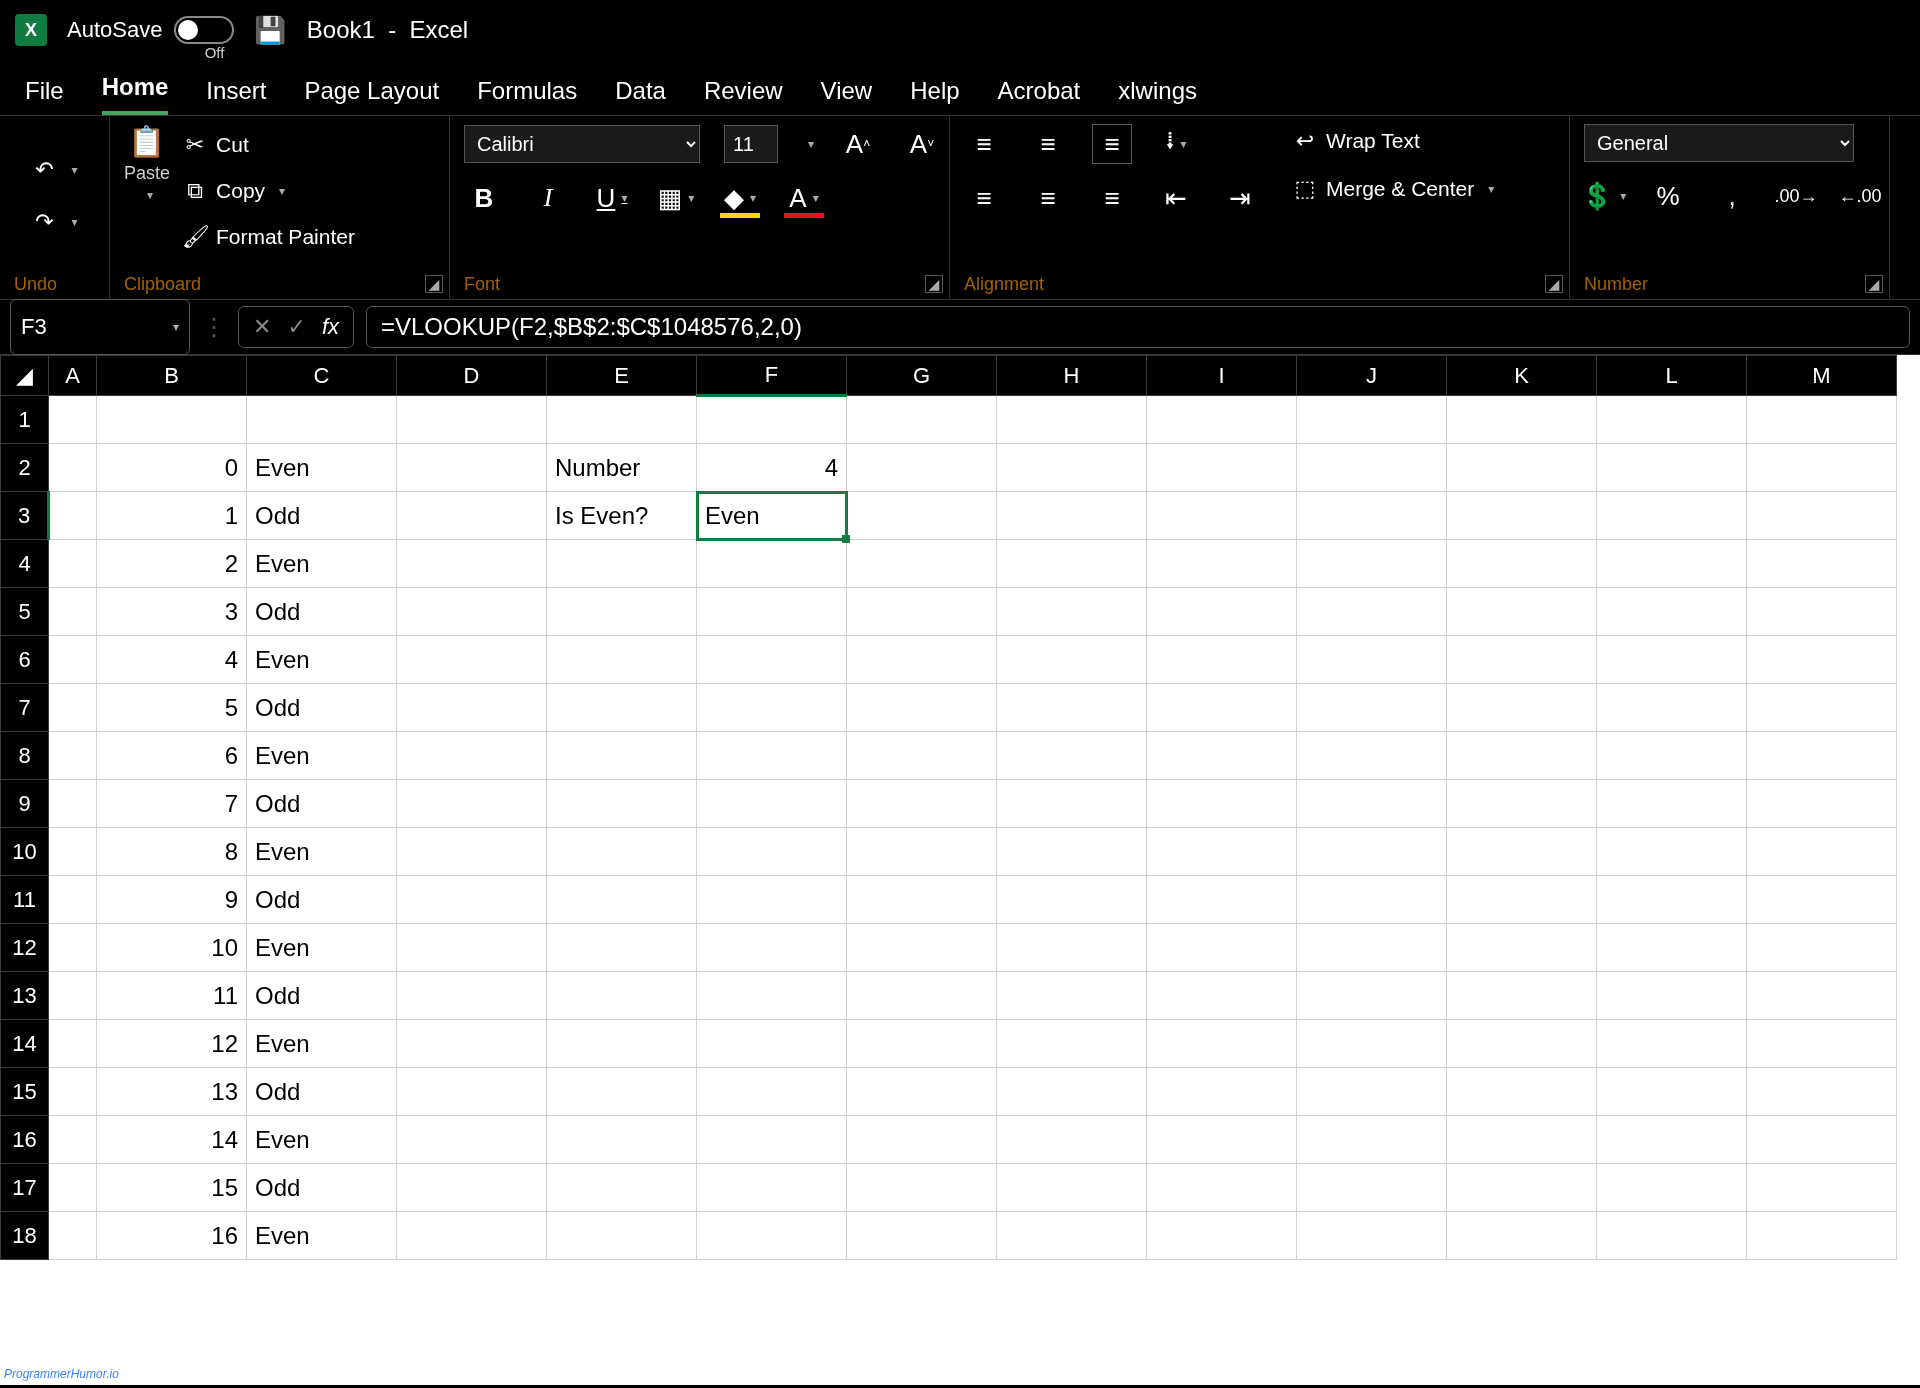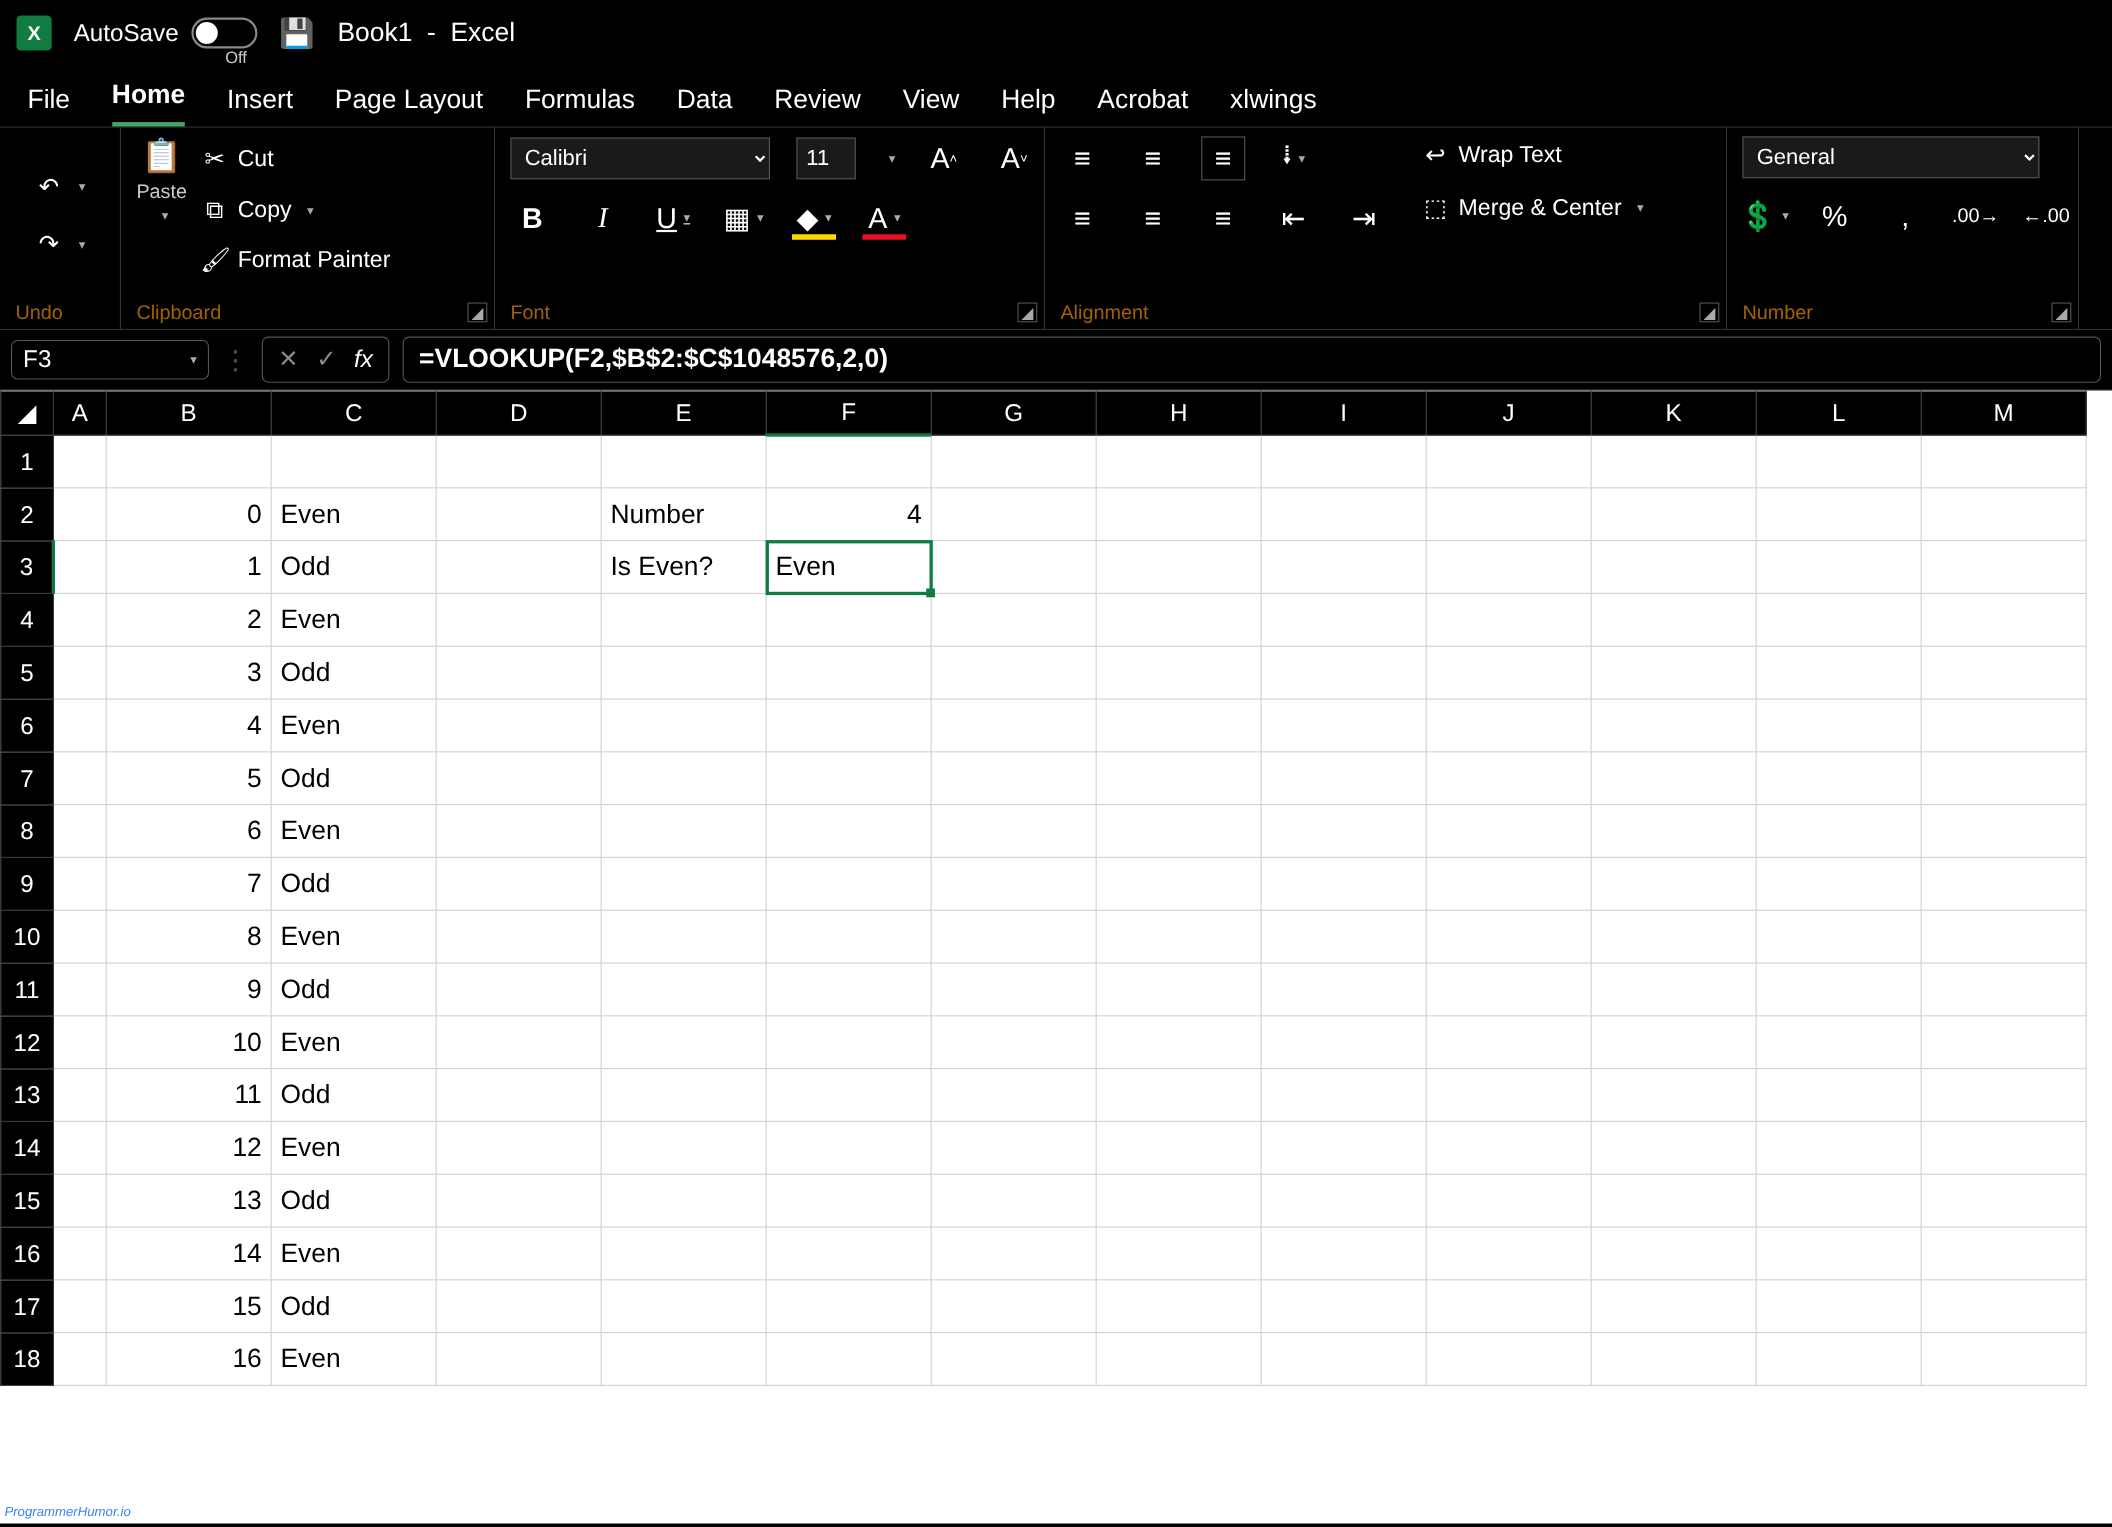--- a/index.html
+++ b/index.html
@@ -40,24 +40,24 @@
   .ic-btn { width:40px; height:40px; display:flex; align-items:center; justify-content:center; font-size:26px; cursor:pointer; color:#fff; }
   .under-red   { box-shadow: inset 0 -5px 0 0 #e81123; }
   .under-yellow{ box-shadow: inset 0 -5px 0 0 #ffd700; }
 
   .col { display:flex; flex-direction:column; gap:6px; }
 
   .numfmt select { width:270px; }
 
   
   .fbar-row { height:55px; display:flex; align-items:center; gap:12px; padding:6px 10px; border-bottom:1px solid #333; }
-  .namebox { width:180px; height:36px; border:1px solid #555; display:flex; align-items:center; justify-content:space-between; padding:0 10px; font-size:22px; border-radius:6px; }
+  .namebox { width:180px; height:56px; border:1px solid #555; display:flex; align-items:center; justify-content:space-between; padding:0 10px; font-size:22px; border-radius:6px; }
   .fx-ctrl { display:flex; align-items:center; gap:16px; border:1px solid #555; border-radius:6px; height:42px; padding:0 14px; font-size:22px; }
   .fx-ctrl span { color:#888; }
-  .formula-input { flex:1; height:42px; border:1px solid #555; border-radius:6px; padding:0 14px; font-size:24px; display:flex; align-items:center;font-weight:bold; }
+  .formula-input { flex:1; height:42px; border:1px solid #555; border-radius:6px; padding:0 14px; font-size:24px; display:flex; align-items:center; }
 
   
   .grid-wrap { position:relative; background:#fff; color:#000; height:1030px; overflow:hidden; }
   table.sheet { border-collapse:collapse; table-layout:fixed; }
   table.sheet th, table.sheet td { border:1px solid #d0d0d0; height:48px; font-size:24px; padding:0 8px; }
   table.sheet thead th { background:#000; color:#fff; border:1px solid #3a3a3a; height:40px; font-weight:400; font-size:22px; }
   table.sheet tbody th { background:#000; color:#fff; border:1px solid #3a3a3a; width:48px; text-align:center; font-weight:400; font-size:22px; }
   .col-A{width:48px}.col-B{width:150px}.col-C{width:150px}.col-D{width:150px}.col-E{width:150px}.col-F{width:150px}.col-G{width:150px}.col-H{width:150px}.col-I{width:150px}.col-J{width:150px}.col-K{width:150px}.col-L{width:150px}.col-M{width:150px}
   th.corner{ background:#000; border:1px solid #3a3a3a;}
   th.col-sel { background:#1a1a1a; border-bottom:3px solid #107c41 !important; }

